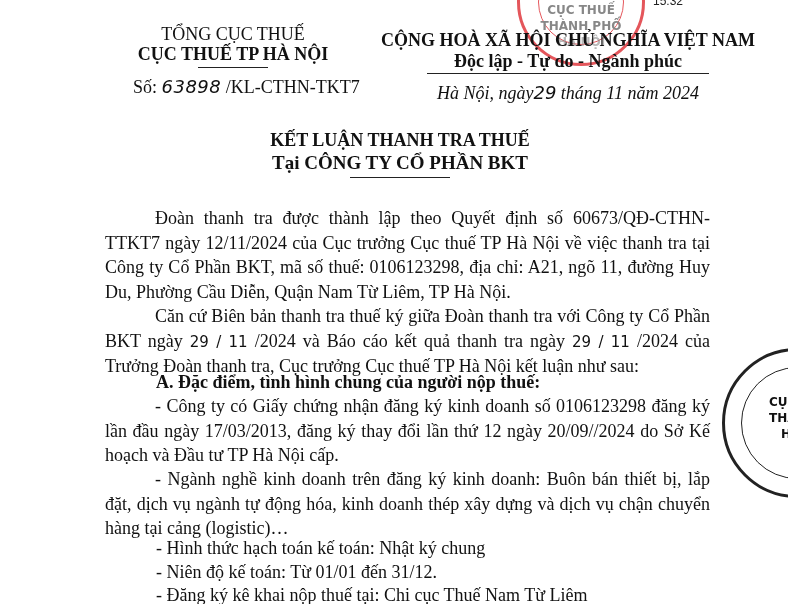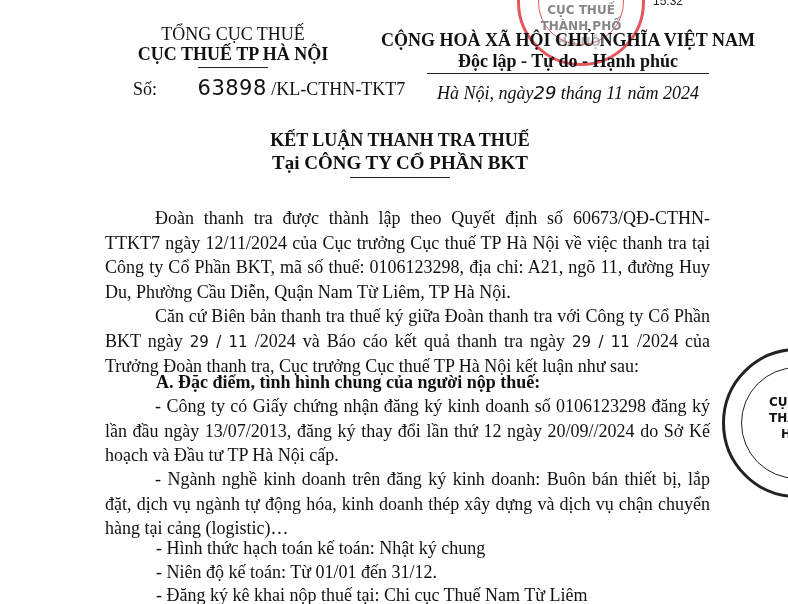--- a/index.html
+++ b/index.html
@@ -7,21 +7,21 @@
     width:788px; height:604px; overflow:hidden; position:relative;
     background:#ffffff; color:#111;
     font-family:"Liberation Serif", "DejaVu Serif", serif;
   }
   .abs { position:absolute; }
   .ctr { text-align:center; }
   .hdr-left-1 { left:128px; top:24px; width:210px; font-size:18px; }
   .hdr-left-2 { left:128px; top:44px; width:210px; font-size:18px; font-weight:bold; }
   .ul-left { left:198px; top:67px; width:70px; height:1px; background:#222; }
   .docno { left:133px; top:76px; font-size:18px; white-space:nowrap; }
-  .docno .hand { font-family:"DejaVu Sans", sans-serif; font-size:21px; letter-spacing:0.5px;margin-left:36px; }
+  .docno .hand { font-family:"DejaVu Sans", sans-serif; font-style:italic; font-size:18px; letter-spacing:0.5px; }
   .hdr-right-1 { left:362px; top:30px; width:412px; font-size:18px; font-weight:bold; }
   .hdr-right-2 { left:362px; top:51px; width:412px; font-size:18px; font-weight:bold; }
   .ul-right { left:427px; top:73px; width:282px; height:1px; background:#222; }
   .date { left:362px; top:82px; width:412px; font-size:18px; font-style:italic; }
   .date .hand { font-family:"DejaVu Sans", sans-serif; font-style:italic; }
   .title-1 { left:230px; top:130px; width:340px; font-size:18px; font-weight:bold; }
   .title-2 { left:230px; top:152px; width:340px; font-size:19px; font-weight:bold;font-family:Liberation Serif, serif; }
   .ul-title { left:350px; top:177px; width:100px; height:1px; background:#222; }
   .para { left:105px; width:605px; font-size:18px; line-height:24.5px; text-align:justify; }
   .indent { text-indent:50px; }
@@ -71,36 +71,36 @@
 <div class="abs time">15:32</div>
 
 <div class="abs ctr hdr-left-1">TỔNG CỤC THUẾ</div>
 <div class="abs ctr hdr-left-2">CỤC THUẾ TP HÀ NỘI</div>
 <div class="abs ul-left"></div>
 <div class="abs docno">
   <span>Số: </span><span class="hand">63898</span><span> /KL-CTHN-TKT7</span>
 </div>
 
 <div class="abs ctr hdr-right-1">CỘNG HOÀ XÃ HỘI CHỦ NGHĨA VIỆT NAM</div>
-<div class="abs ctr hdr-right-2">Độc lập - Tự do - Hạnh phúc</div>
+<div class="abs ctr hdr-right-2">Độc lập - Tự do - Ngành phúc</div>
 <div class="abs ul-right"></div>
 <div class="abs ctr date">
   <span>Hà Nội, ngày</span><span class="hand">29</span><span> tháng 11 năm 2024</span>
 </div>
 
 <div class="abs ctr title-1">KẾT LUẬN THANH TRA THUẾ</div>
 <div class="abs ctr title-2">Tại CÔNG TY CỔ PHẦN BKT</div>
 <div class="abs ul-title"></div>
 
 <div class="abs para indent p1">Đoàn thanh tra được thành lập theo Quyết định số 60673/QĐ-CTHN-TTKT7 ngày 12/11/2024 của Cục trưởng Cục thuế TP Hà Nội về việc thanh tra tại Công ty Cổ Phần BKT, mã số thuế: 0106123298, địa chỉ: A21, ngõ 11, đường Huy Du, Phường Cầu Diễn, Quận Nam Từ Liêm, TP Hà Nội.</div>
 <div class="abs para indent p2">
   <span>Căn cứ Biên bản thanh tra thuế ký giữa Đoàn thanh tra với Công ty Cổ Phần BKT ngày </span><span class="hand2">29 / 11</span><span> /2024 và Báo cáo kết quả thanh tra ngày </span><span class="hand2">29 / 11</span><span> /2024 của Trưởng Đoàn thanh tra, Cục trưởng Cục thuế TP Hà Nội kết luận như sau:</span>
 </div>
 <div class="abs heading-a">A. Đặc điểm, tình hình chung của người nộp thuế:</div>
-<div class="abs para indent p3">- Công ty có Giấy chứng nhận đăng ký kinh doanh số 0106123298 đăng ký lần đầu ngày 13/07/2013, đăng ký thay đổi lần thứ 12 ngày 20/09//2024 do Sở Kế hoạch và Đầu tư TP Hà Nội cấp.</div>
+<div class="abs para indent p3">- Công ty có Giấy chứng nhận đăng ký kinh doanh số 0106123298 đăng ký lần đầu ngày 17/03/2013, đăng ký thay đổi lần thứ 12 ngày 20/09//2024 do Sở Kế hoạch và Đầu tư TP Hà Nội cấp.</div>
 <div class="abs para indent p4">- Ngành nghề kinh doanh trên đăng ký kinh doanh: Buôn bán thiết bị, lắp đặt, dịch vụ ngành tự động hóa, kinh doanh thép xây dựng và dịch vụ chận chuyển hàng tại cảng (logistic)…</div>
 <div class="abs li l1">- Hình thức hạch toán kế toán: Nhật ký chung</div>
 <div class="abs li l2">- Niên độ kế toán: Từ 01/01 đến 31/12.</div>
 <div class="abs li l3">- Đăng ký kê khai nộp thuế tại: Chi cục Thuế Nam Từ Liêm</div>
 
 <div class="abs stamp-side">
   <div class="inner"></div>
   <div class="t" style="top:44px">CỤC</div>
   <div class="t" style="top:60px">THÀ</div>
   <div class="t" style="top:76px; left:56px">HÀ</div>

